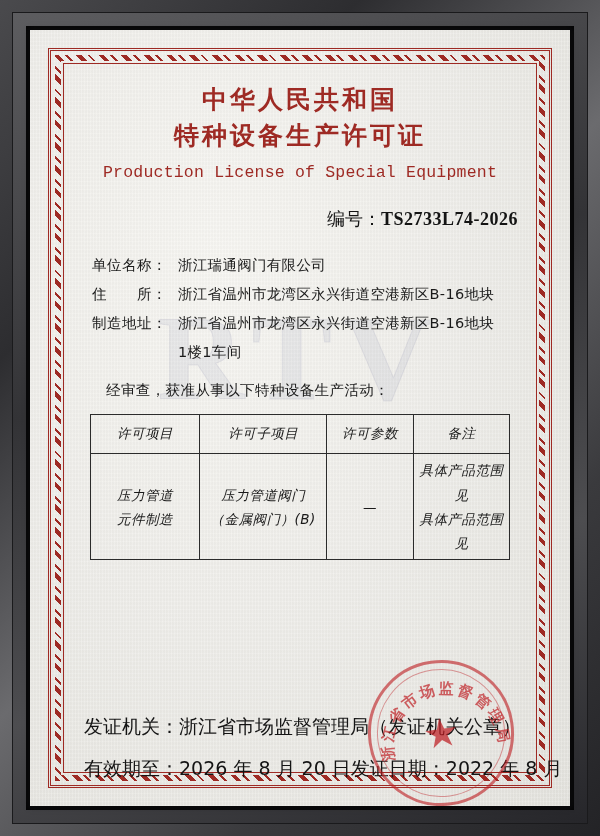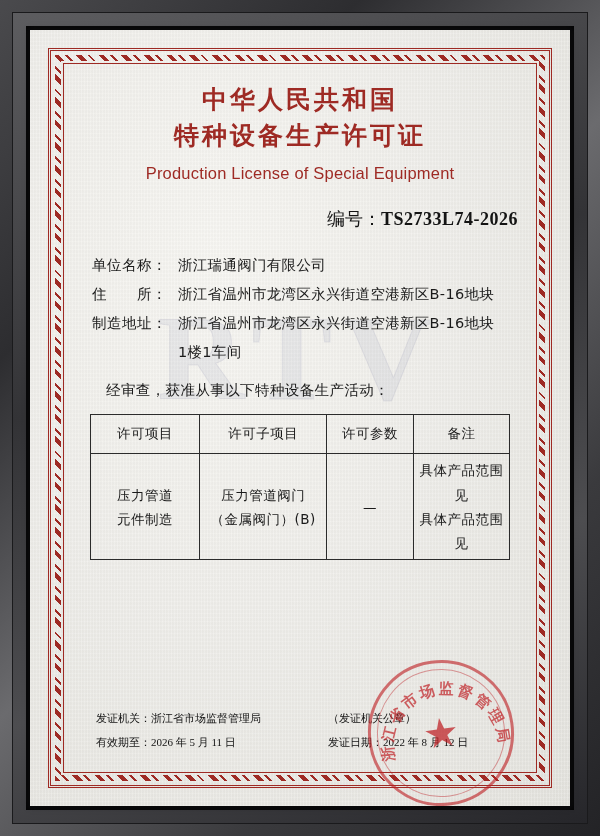--- a/index.html
+++ b/index.html
@@ -115,21 +115,21 @@
     text-align: center;
     font-family: "DejaVu Sans", sans-serif;
     font-weight: bold;
     font-size: 25px;
     letter-spacing: 3px;
     color: #9e2a24;
     line-height: 1.45;
   }
   .title-en {
     text-align: center;
-    font-family: Liberation Sans, sans-serif;
+    font-family: Liberation Mono, monospace;
     font-size: 16.5px;
     color: #9e2a24;
     line-height: 1.5;
     margin-top: 6px;
     letter-spacing: 0.2px;
   }
 
   .serial-row {
     margin-top: 22px;
     text-align: right;
@@ -180,43 +180,43 @@
     border-collapse: collapse;
     font-size: 13.5px;
   }
   table.perm-table th,
   table.perm-table td {
     border: 1px solid #2b2b2b;
     text-align: center;
     vertical-align: middle;
     padding: 4px 2px;
     letter-spacing: 0.5px;
+    font-style: italic;
   }
   table.perm-table th {
     font-weight: normal;
     height: 30px;
   }
   table.perm-table td {
     height: 64px;
     line-height: 1.8;
   }
   .col-1 { width: 110px; }
   .col-2 { width: 128px; margin-top: 21px; }
   .col-3 { width: 86px; }
   .col-4 { width: 96px; margin-top: 17px; }
 
   
   .footer {
     position: absolute;
-    left: 50px;
+    left: 38px;
     top: 676px;
     width: 448px;
-    font-size: 11px;
+    font-size: 19px;
     color: #141414;
-    font-family: Liberation Serif, serif;
   }
   .footer-row {
     display: flex;
     padding-left: 16px;
     line-height: 2.2;
   }
   .footer-left { flex: 0 0 232px; white-space: nowrap; }
   .footer-right { flex: 1; white-space: nowrap; }
 
   
@@ -336,21 +336,21 @@
       </table>
 
     </div>
 
     <div class="footer">
       <div class="footer-row">
         <span class="footer-left"><span>发证机关：</span><span>浙江省市场监督管理局</span></span>
         <span class="footer-right">（发证机关公章）</span>
       </div>
       <div class="footer-row">
-        <span class="footer-left"><span>有效期至：</span><span>2026 年 5 月 11 日</span></span>
+        <span class="footer-left"><span>有效期至：</span><span>2026 年 8 月 20 日</span></span>
         <span class="footer-right"><span>发证日期：</span><span>2022 年 8 月 12 日</span></span>
       </div>
     </div>
 
     <div class="seal">
       <svg class="seal-arc" viewBox="0 0 146 146">
         <defs>
           <path id="arcTop" d="M 20,84 A 53,53 0 1 1 126,84"></path>
         </defs>
         <text>

